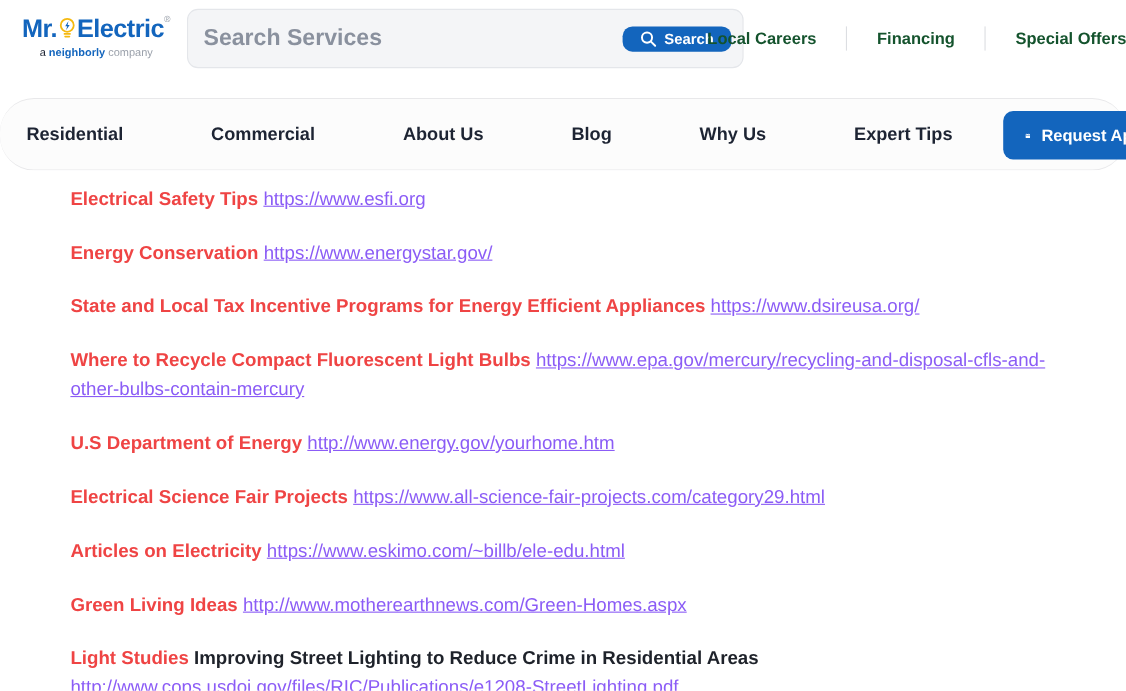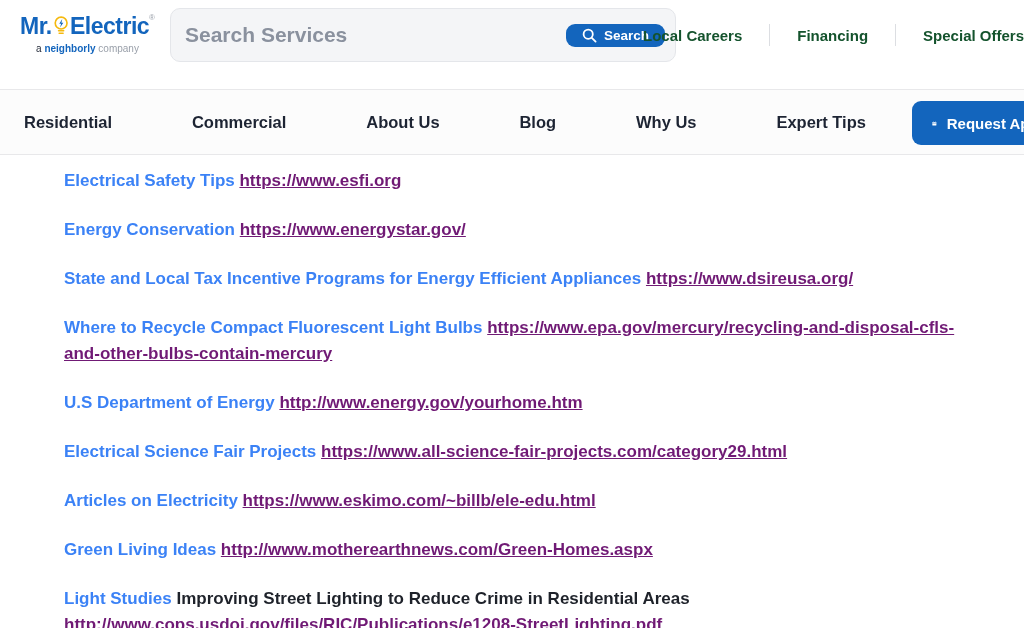--- a/index.html
+++ b/index.html
@@ -30,37 +30,37 @@
     height:23px; padding:0 16px; font-size:13.5px; font-weight:700;
     font-family:"Liberation Sans", sans-serif; cursor:pointer; }
 
   .header-links { position:absolute; right:0px; top:24px; display:flex; align-items:center; }
   .header-links a { font-size:15px; font-weight:700; color:#14532d; text-decoration:none;
     white-space:nowrap; cursor:pointer; }
   .vdiv { width:1px; height:22px; background:#DCDEE2; margin:0 27px; }
 
   
   .nav { position:relative; width:1024px; height:66px; background:#FCFCFC;
-    border-top:1px solid #E8E8EA; border-bottom:1px solid #E8E8EA; }
+    border-top:1px solid #E8E8EA; border-bottom:1px solid #E8E8EA;border-radius:31px; }
   .nav-items { position:absolute; left:24px; top:0; width:842px; height:100%;
     display:flex; align-items:center; justify-content:space-between; }
   .nav-items a { font-size:16.5px; font-weight:700; color:#1D2433; text-decoration:none;
     white-space:nowrap; cursor:pointer; }
   .request-btn { position:absolute; left:912px; top:11px; height:44px; width:210px;
     display:flex; align-items:center; gap:10px; padding:0 20px;
     background:#1365BD; color:#fff; border:none; border-radius:9px;
     font-size:15px; font-weight:700; font-family:"Liberation Sans", sans-serif;
     white-space:nowrap; cursor:pointer; }
 
   
   .content { padding:13px 0 0 64px; width:995px; }
   .res-item { font-size:17px; line-height:26px; margin-bottom:23px; max-width:926px; }
-  .res-label { font-weight:700; color:#3b82f6; }
+  .res-label { font-weight:700; color:#ef4444; }
   .res-sub { font-weight:600; color:#1E222A; }
-  .res-link { font-weight:700; color:#701a75; text-decoration:underline; cursor:pointer; }
+  .res-link { font-weight:400; color:#8b5cf6; text-decoration:underline; cursor:pointer; }
   .res-link.block { display:inline-block; margin-top:0px; }
 </style>
 </head>
 <body>
 
 <div class="header">
 
   <div class="logo">
     <div class="logo-row">
       <span class="logo-mr">Mr.</span>

